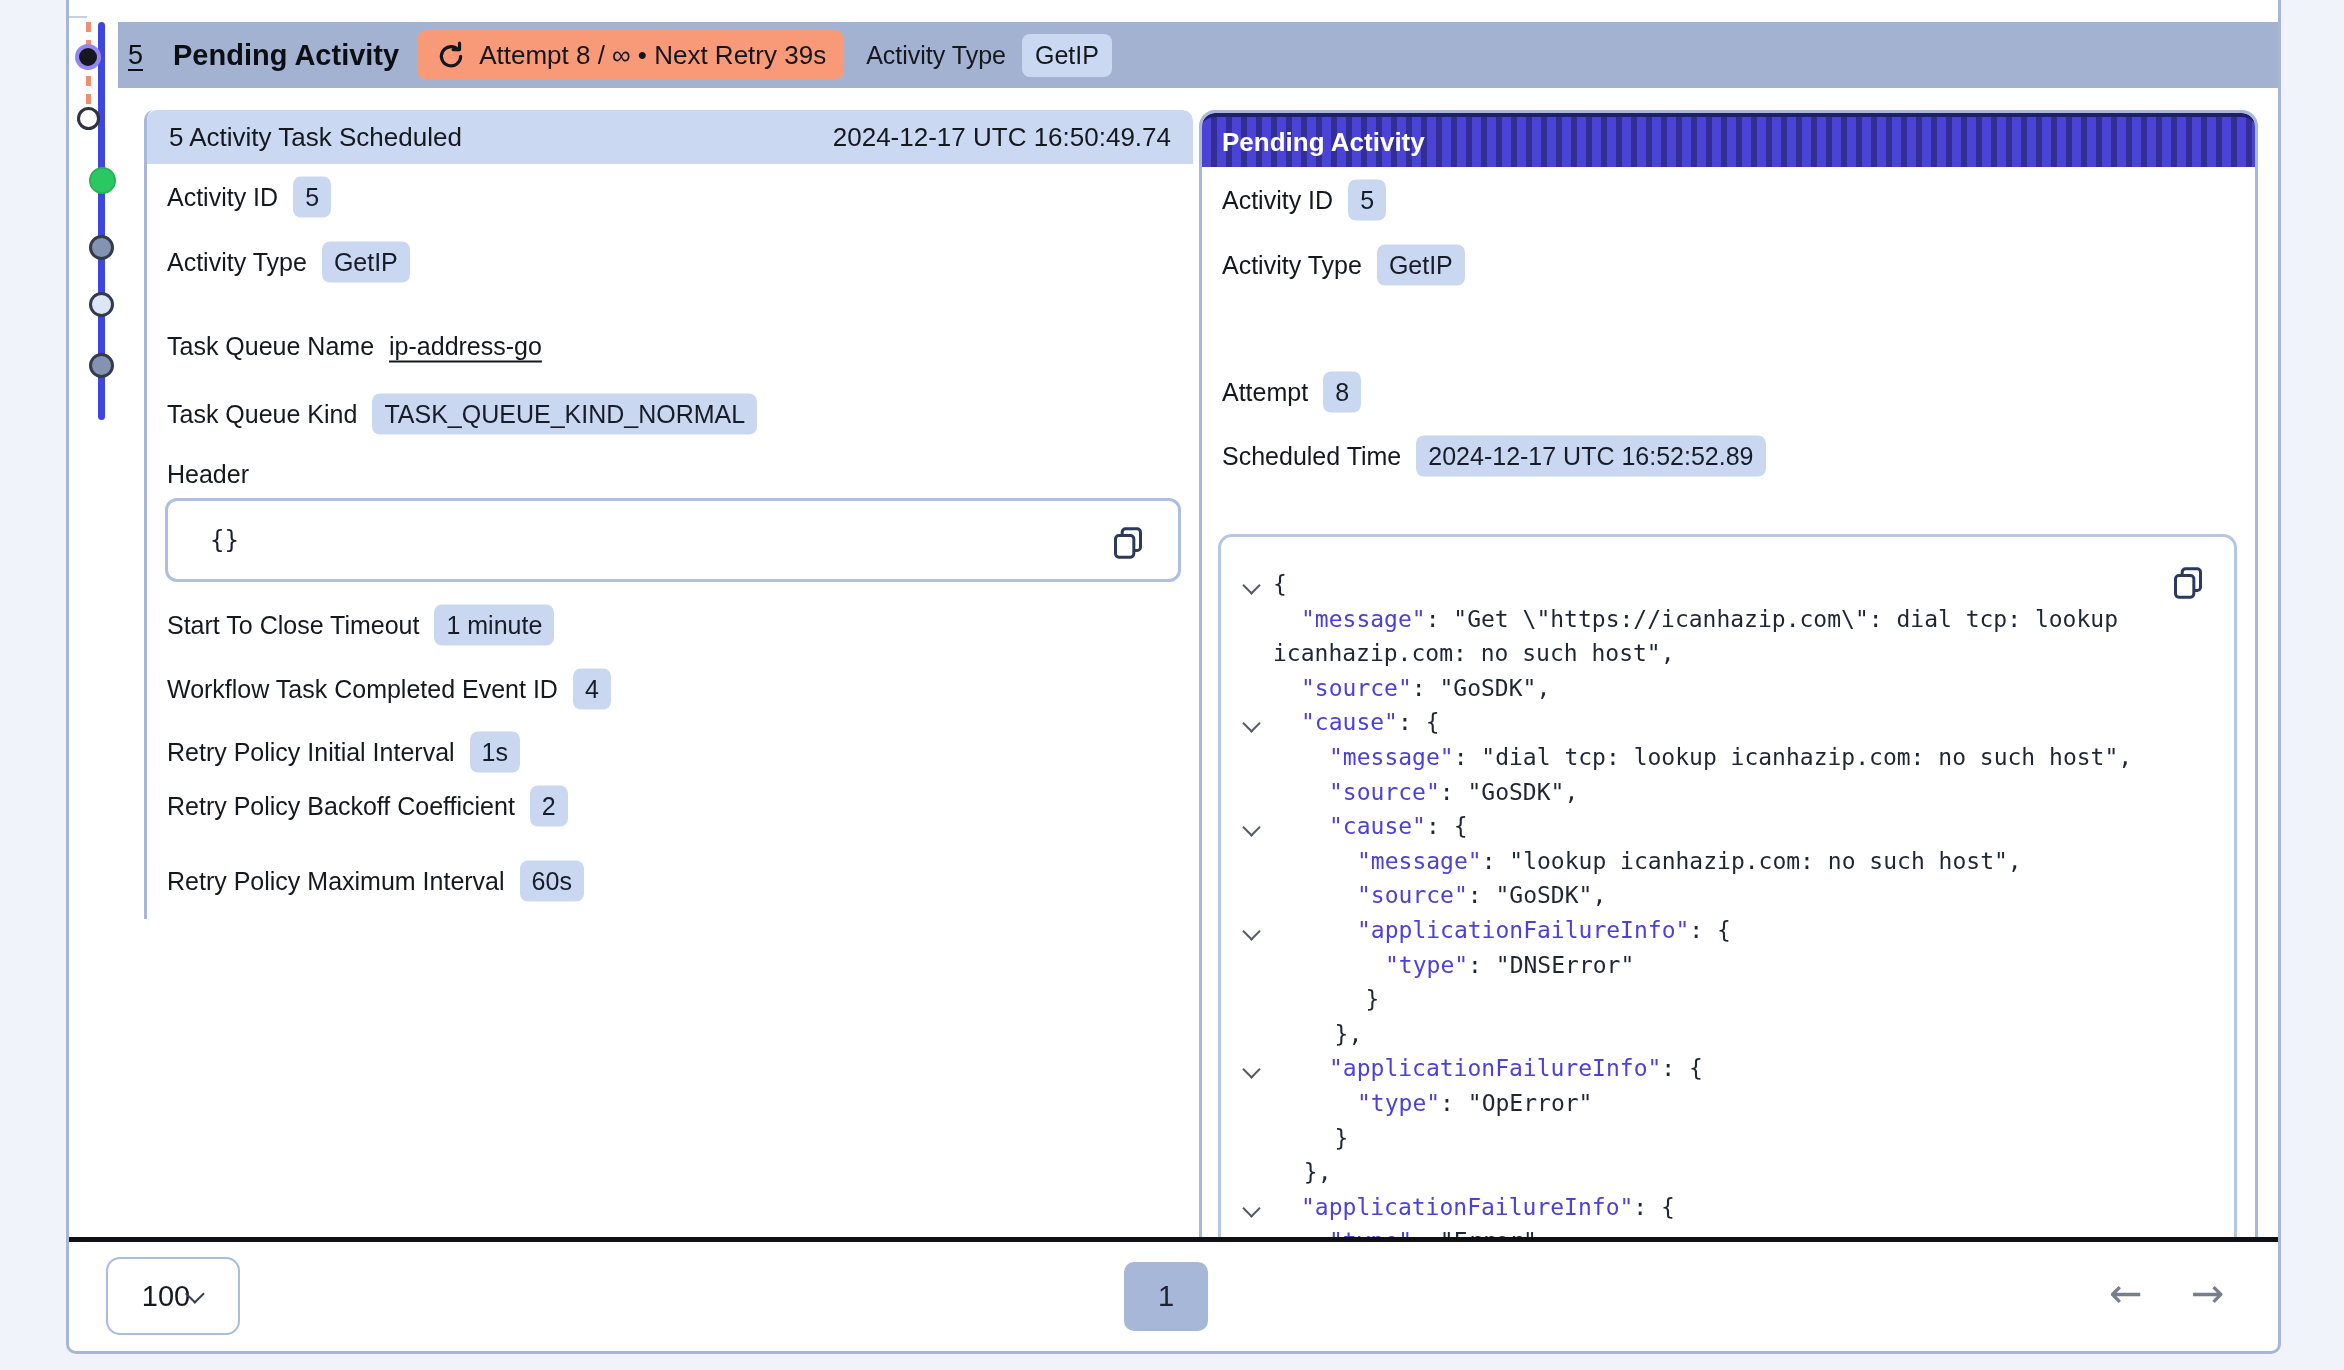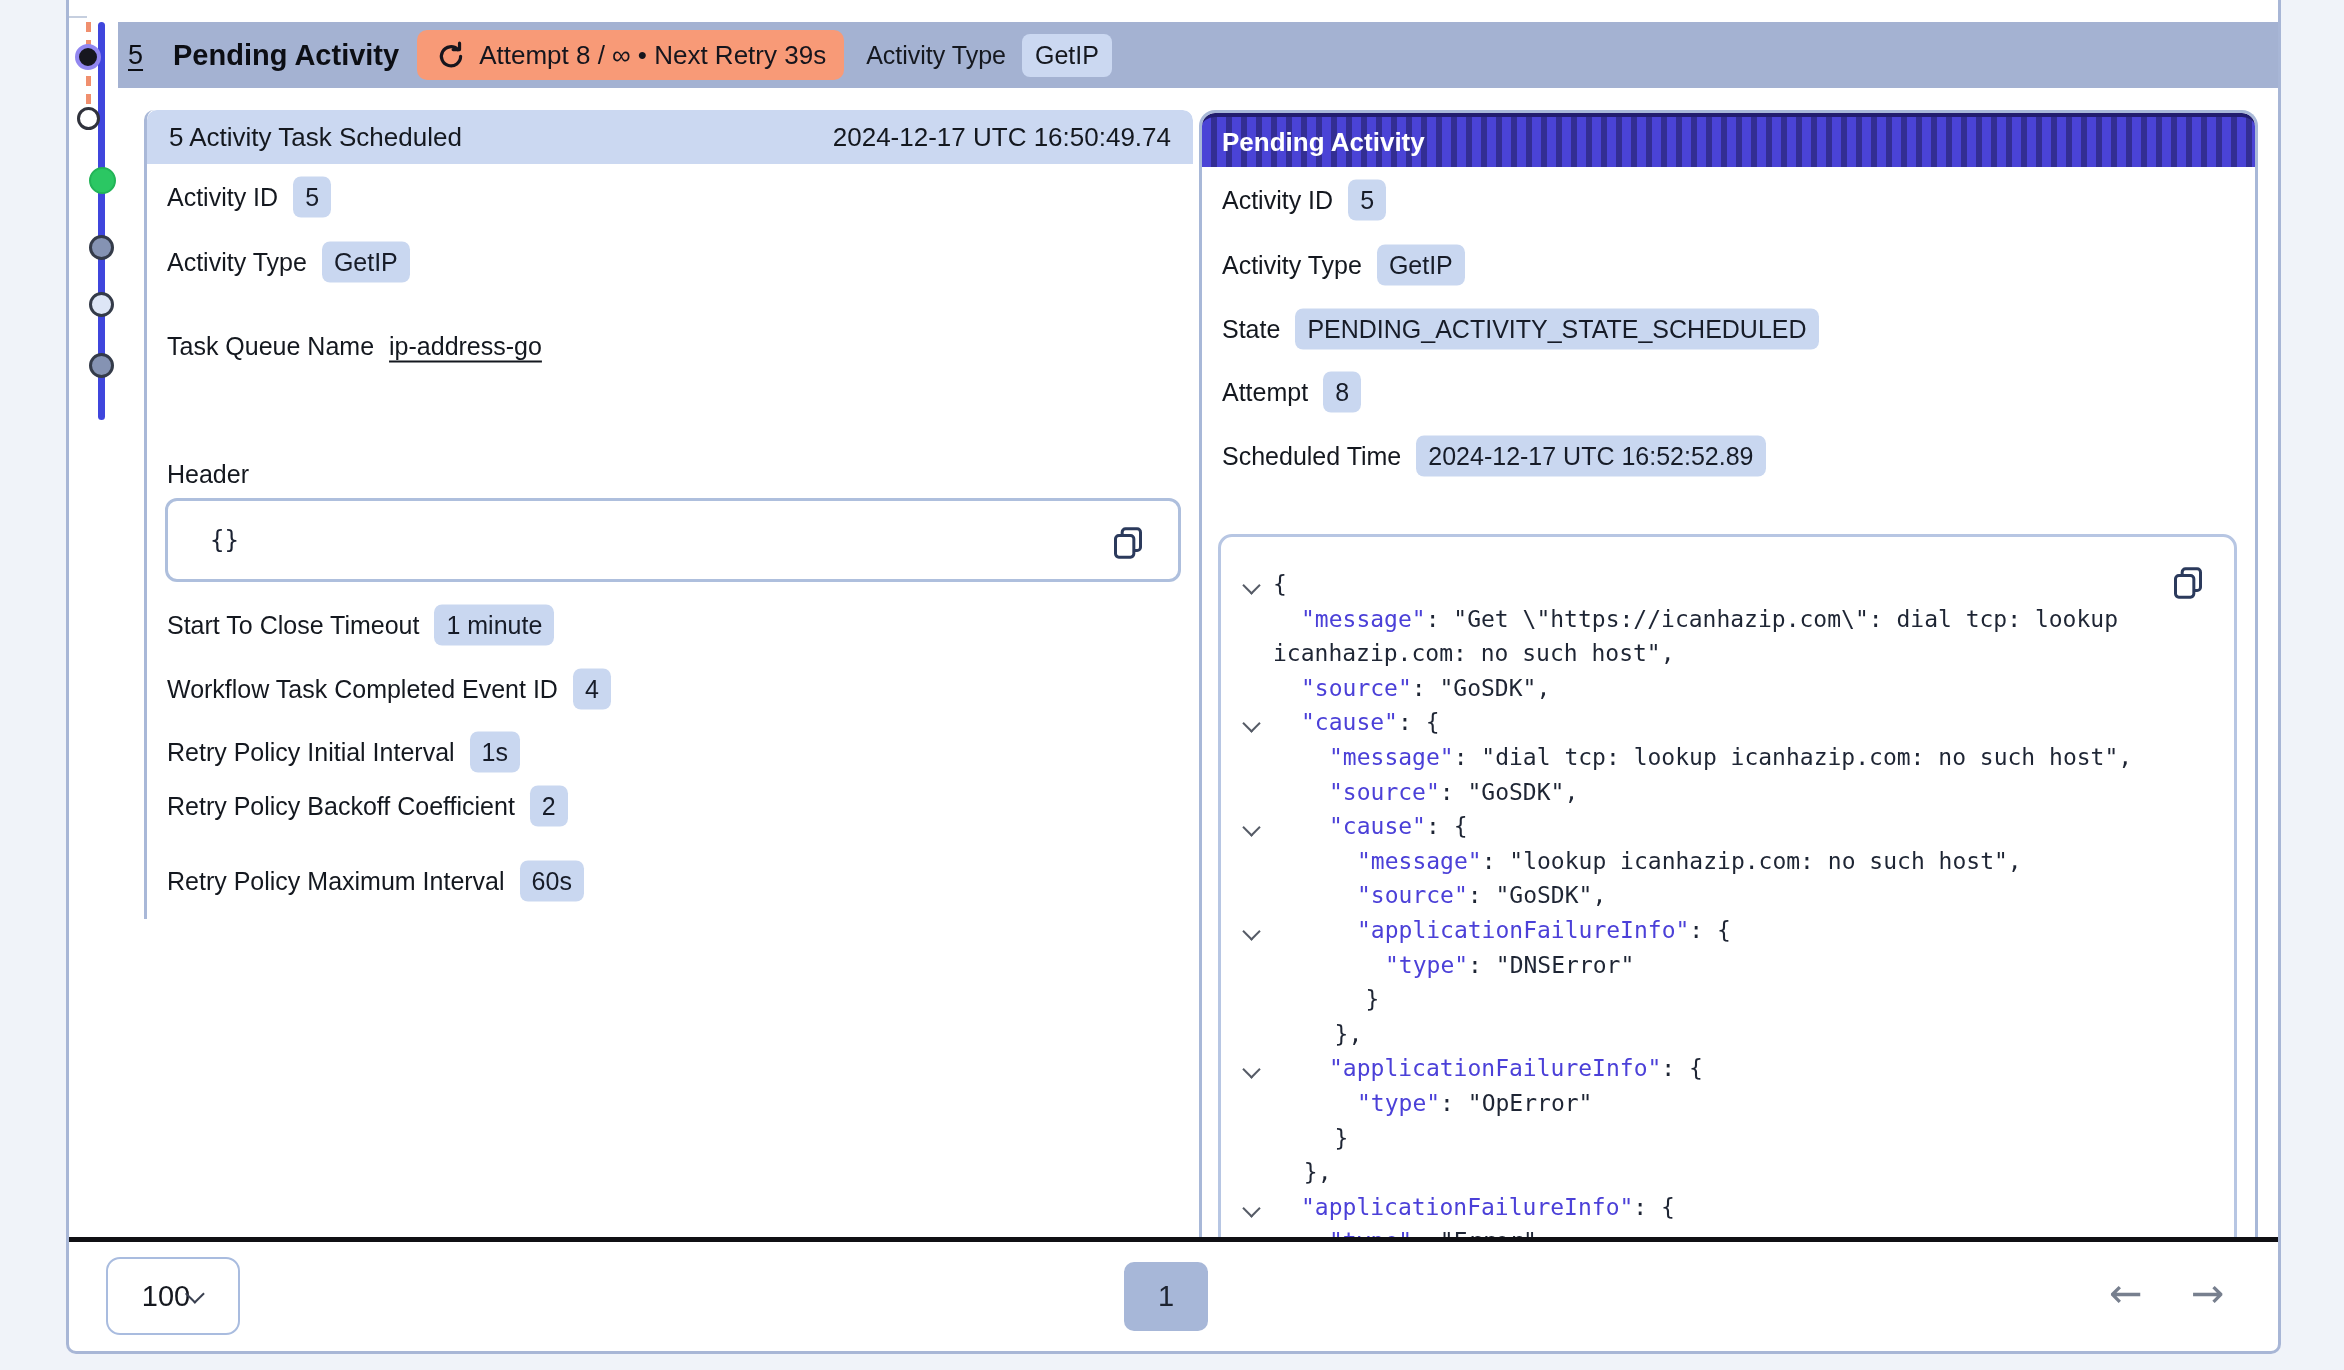--- a/index.html
+++ b/index.html
@@ -173,20 +173,24 @@
       <span class="fbadge">5</span>
     </div>
     <div class="field-row" style="top:152px">
       <span class="flabel">Activity Type</span>
       <span class="fbadge">GetIP</span>
     </div>
     <div class="field-row" style="top:236px">
       <span class="flabel">Task Queue Name</span>
       <span class="flink">ip-address-go</span>
     </div>
+    <div class="field-row" style="top:304px">
+      <span class="flabel">Task Queue Kind</span>
+      <span class="fbadge">TASK_QUEUE_KIND_NORMAL</span>
+    </div>
 
     <div class="field-row" style="top:364px">
       <span class="flabel">Header</span>
     </div>
     <div class="header-box">
       <span class="mono">{}</span>
       <button class="copy-btn" style="top:22px;right:30px;">
         <svg width="40" height="40" viewBox="0 0 24 24" fill="none" stroke="#2b3a5c" stroke-width="1.8" stroke-linejoin="round">
           <rect x="8.5" y="3.5" width="11" height="13" rx="2"></rect>
           <rect x="4.5" y="7.5" width="11" height="13" rx="2" fill="#ffffff"></rect>
@@ -225,24 +229,20 @@
       <span>Pending Activity</span>
     </div>
 
     <div class="field-row" style="top:87px">
       <span class="flabel">Activity ID</span>
       <span class="fbadge">5</span>
     </div>
     <div class="field-row" style="top:152px">
       <span class="flabel">Activity Type</span>
       <span class="fbadge">GetIP</span>
-    </div>
-    <div class="field-row" style="top:216px">
-      <span class="flabel">State</span>
-      <span class="fbadge">PENDING_ACTIVITY_STATE_SCHEDULED</span>
     </div>
     <div class="field-row" style="top:279px">
       <span class="flabel">Attempt</span>
       <span class="fbadge">8</span>
     </div>
     <div class="field-row" style="top:343px">
       <span class="flabel">Scheduled Time</span>
       <span class="fbadge">2024-12-17 UTC 16:52:52.89</span>
     </div>
 

